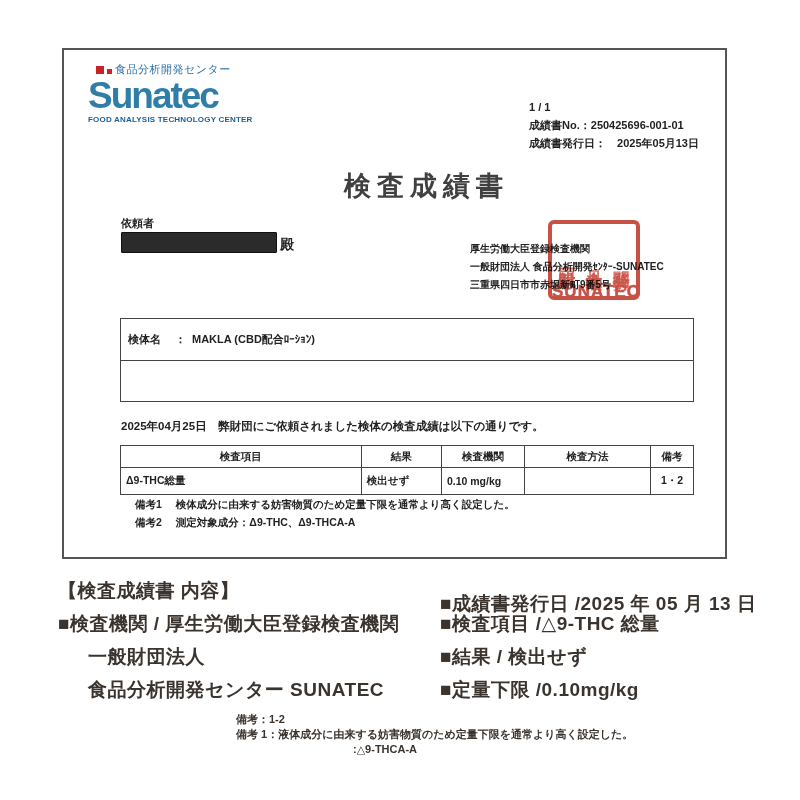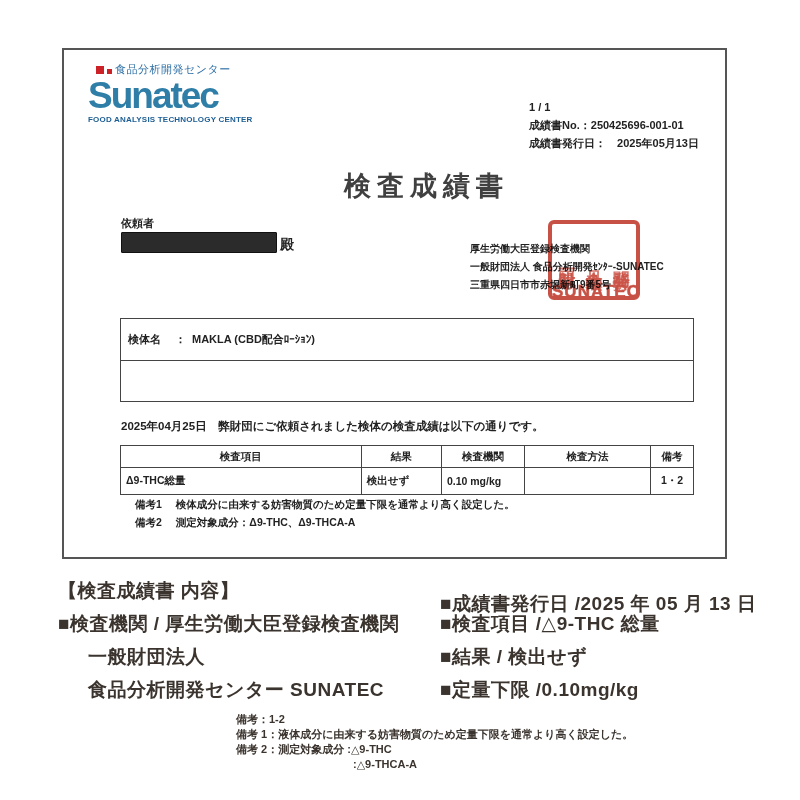--- a/index.html
+++ b/index.html
@@ -176,18 +176,17 @@
     <div class="sum-line sum-l2">■検査機関 / 厚生労働大臣登録検査機関</div>
     <div class="sum-line sum-r2">■検査項目 /△9-THC 総量</div>
     <div class="sum-line sum-l3">一般財団法人</div>
     <div class="sum-line sum-r3">■結果 / 検出せず</div>
     <div class="sum-line sum-l4">食品分析開発センター SUNATEC</div>
     <div class="sum-line sum-r4">■定量下限 /0.10mg/kg</div>
 
     <div class="footnotes">
       <div>備考：1-2</div>
       <div>備考 1：液体成分に由来する妨害物質のため定量下限を通常より高く設定した。</div>
-      <div>備考 2：測定対象成分 :△9-THC</div>
       <div class="footnote-indent">:△9-THCA-A</div>
     </div>
   </div>
 
 </div>
 
 </body></html>

